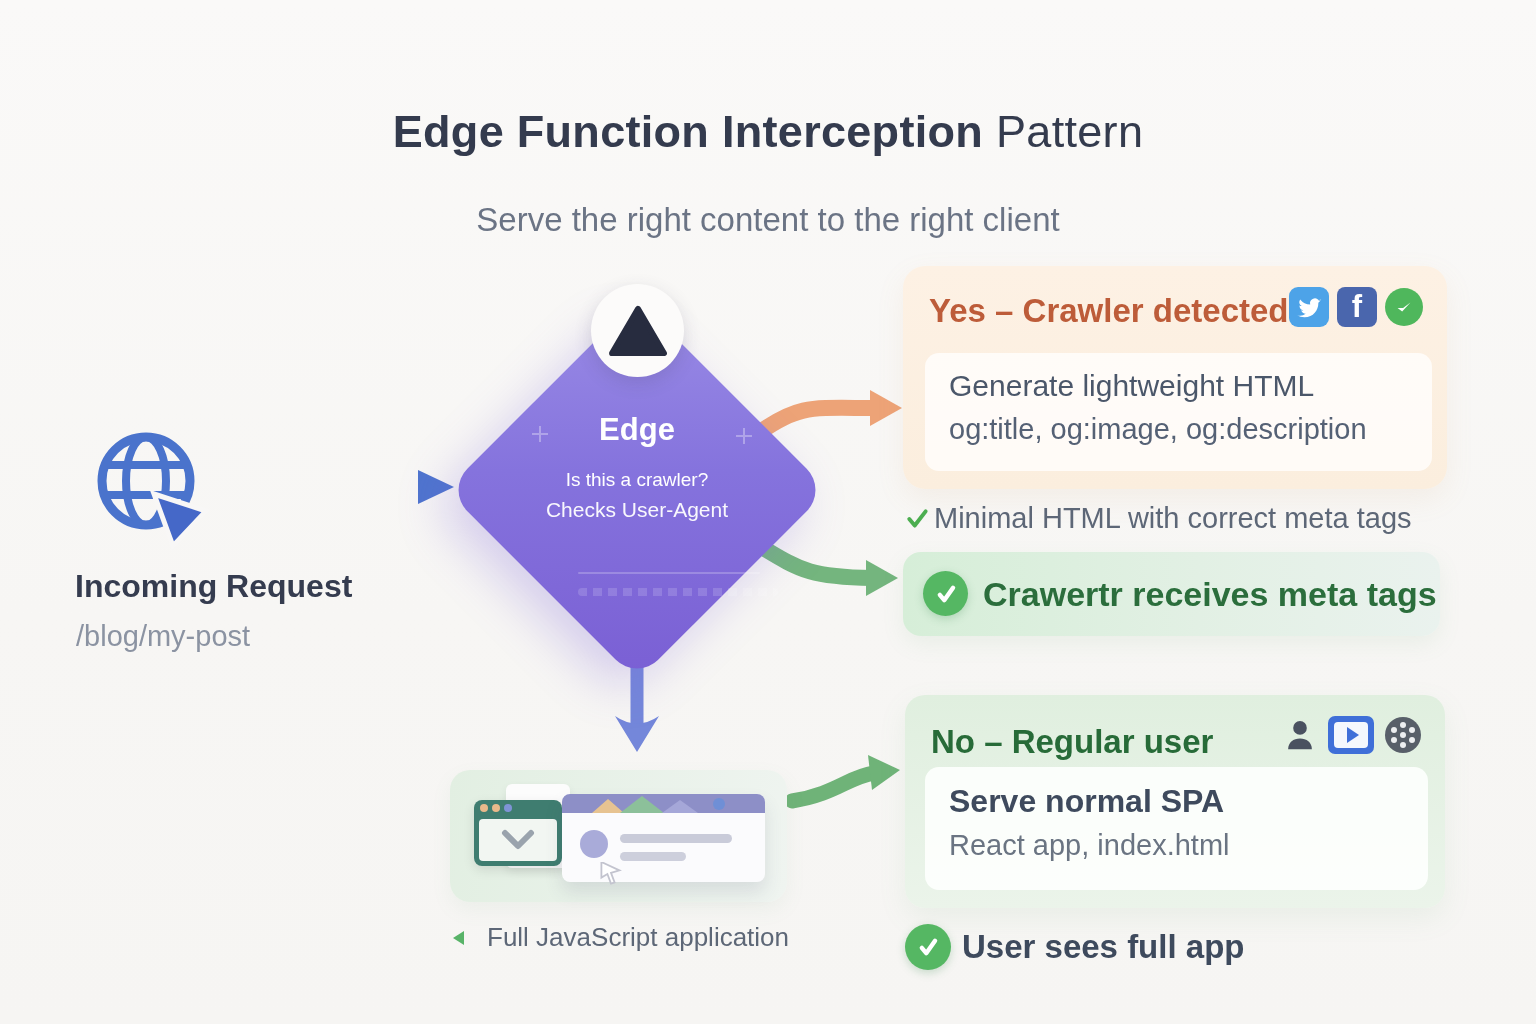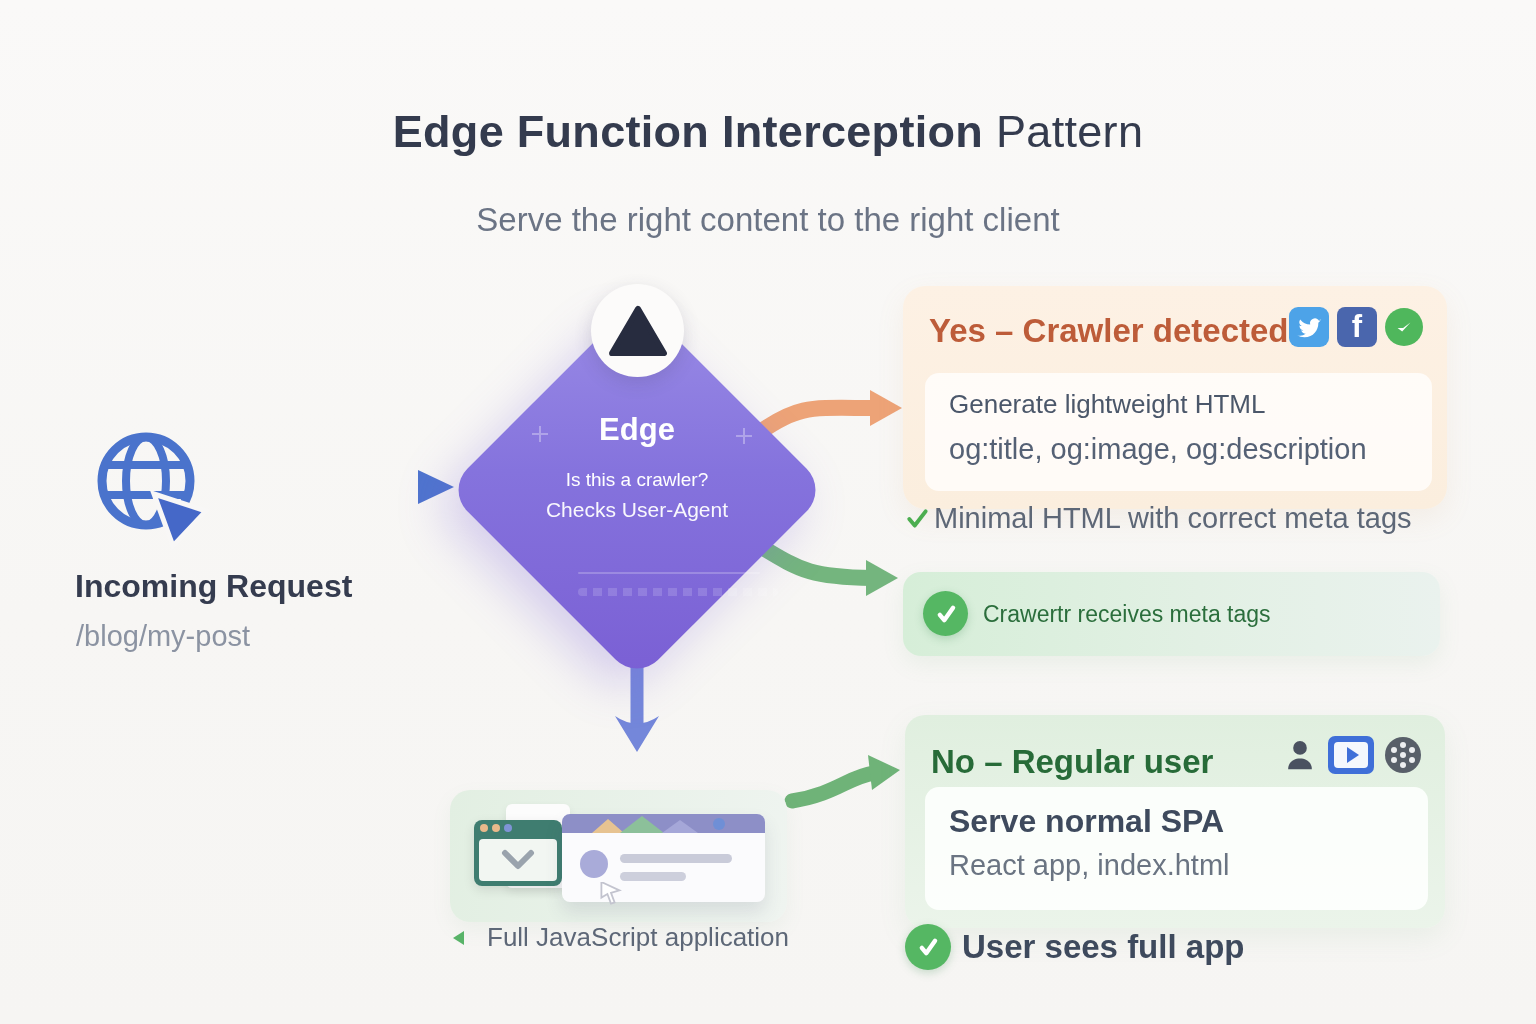--- a/index.html
+++ b/index.html
@@ -40,53 +40,53 @@
     background:
       linear-gradient(#fff,#fff) center/2px 100% no-repeat,
       linear-gradient(#fff,#fff) center/100% 2px no-repeat; }
   .noise1 { position:absolute; left:578px; top:572px; width:182px; height:2px;
             background:rgba(255,255,255,.22); border-radius:1px; }
   .noise2 { position:absolute; left:578px; top:588px; width:200px; height:8px;
             border-radius:4px; opacity:.5;
             background:repeating-linear-gradient(90deg, rgba(255,255,255,.3) 0 9px, transparent 9px 15px); }
 
   
-  .panel { position:absolute; border-radius:22px;margin-top:20px; }
+  .panel { position:absolute; border-radius:22px; }
   .card  { position:absolute; border-radius:14px; }
 
   
   .yes-box { left:903px; top:266px; width:544px; height:223px;
              background:linear-gradient(180deg,#fdf1e4,#fbeede);
              box-shadow:0 10px 28px rgba(210,160,110,.10); }
   .yes-header { position:absolute; left:26px; top:26px; font-size:33px;
                 font-weight:700; color:#bd5c39; }
   .social-icons { position:absolute; right:24px; top:21px; display:flex;
                   gap:8px; align-items:center; }
   .icon-sq { width:40px; height:40px; border-radius:9px; display:flex;
              align-items:center; justify-content:center; }
   .tw { background:#4da3e8; }
   .fb { background:#4a66ad; color:#fff; font-weight:700; font-size:31px; border-radius:8px; }
   .msgr { width:38px; height:38px; border-radius:50%; background:#4fb75c;
           display:flex; align-items:center; justify-content:center; }
   .yes-card { left:22px; top:87px; width:507px; height:118px;
               background:rgba(255,253,250,.88); }
-  .yes-line1 { position:absolute; left:24px; top:16px; font-size:26px; color:#4b576a; }
+  .yes-line1 { position:absolute; left:24px; top:16px; font-size:30px; color:#4b576a; }
   .yes-line2 { position:absolute; left:24px; top:60px; font-size:29px; color:#556175; }
 
   .note-line { position:absolute; left:906px; top:502px; display:flex;
                align-items:center; gap:4px; font-size:29px; color:#5d6777; }
 
   .meta-box { left:903px; top:552px; width:537px; height:84px; border-radius:18px;
               background:linear-gradient(90deg,#d6eed8 0%,#e2f0e4 55%,#eaf2ee 100%);
               box-shadow:0 8px 22px rgba(120,180,130,.10); }
   .check-badge { position:absolute; width:45px; height:45px; border-radius:50%;
                  background:#55b763; display:flex; align-items:center; justify-content:center;
                  box-shadow:0 3px 8px rgba(60,140,80,.25); }
   .meta-text { position:absolute; left:80px; top:50%; transform:translateY(-50%);
-               font-size:23px; font-weight:400; color:#2b6e3c; }
+               font-size:34px; font-weight:700; color:#2b6e3c; }
 
   
   .no-box { left:905px; top:695px; width:540px; height:213px; border-radius:20px;
             background:linear-gradient(180deg,#e0efdf,#ebf4ea);
             box-shadow:0 10px 28px rgba(120,180,130,.10); }
   .no-header { position:absolute; left:26px; top:28px; font-size:33px;
                font-weight:700; color:#276b38; }
   .client-icons { position:absolute; right:22px; top:20px; display:flex;
                   gap:9px; align-items:center; }
   .vid { width:46px; height:38px; border-radius:7px; background:#3f6fd8;

